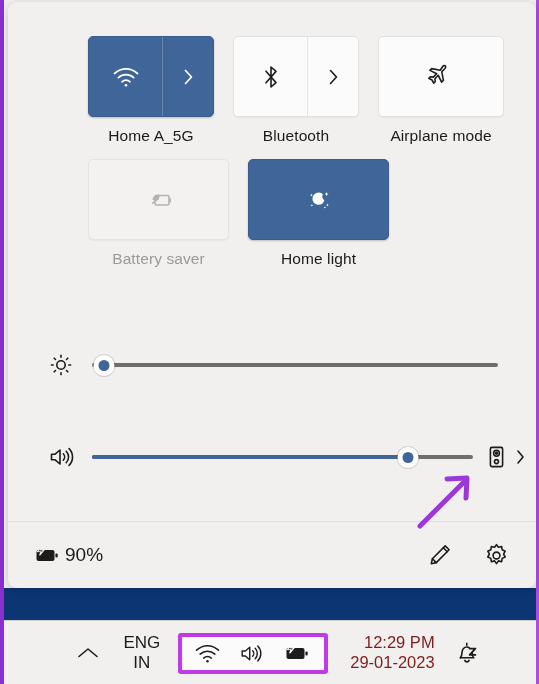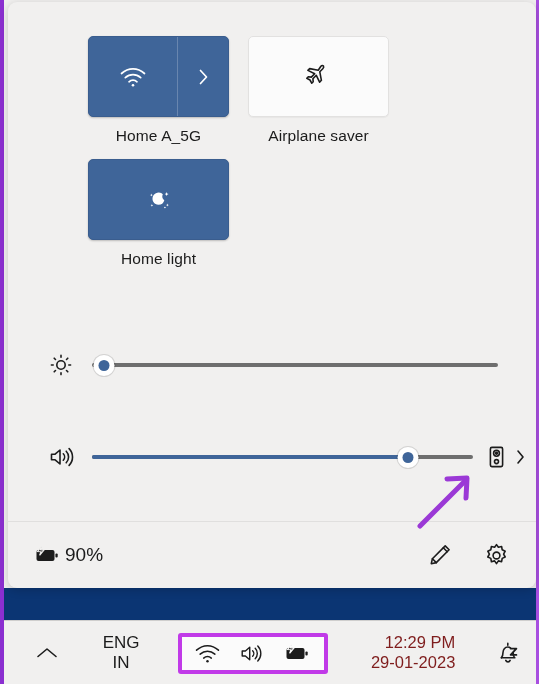--- a/index.html
+++ b/index.html
@@ -81,21 +81,21 @@
   .battery-group{display:flex;align-items:center;gap:3px;margin-left:24px;}
   .battery-pct{font-size:19px;color:#1b1b1b;}
   .footer-actions{margin-left:auto;display:flex;align-items:center;gap:30px;margin-right:26px;}
 
   
   .annot-arrow{position:absolute;left:410px;top:470px;width:70px;height:62px;pointer-events:none;}
 
   
   .taskbar{
     position:absolute;left:0;right:0;top:620px;height:64px;
-    background:#f1f0ef;display:flex;align-items:center;justify-content:space-between;
+    background:#f1f0ef;display:flex;align-items:center;justify-content:center;
     border-top:1px solid #cfcecd;
     padding-left:30px;
   }
   .tb-chev{margin-right:22px;display:flex;align-items:center;}
   .tb-lang{
     font-size:17px;color:#1b1b1b;line-height:1.16;text-align:center;margin-right:18px;
   }
   .tray-highlight{
     border:4px solid #c13ae8;background:#fbfbfb;border-radius:3px;
     padding:5px 12px;display:flex;align-items:center;gap:17px;margin-right:22px;
@@ -135,37 +135,73 @@
               <span>
                 <svg width="13" height="20" viewBox="0 0 13 20">
                     <path class="ico-white" d="M3.5 3.5L9.5 10l-6 6.5"></path>
                   </svg>
               </span>
             </div>
           </div>
           <div class="tile-label">Home A_5G</div>
         </div>
 
+        <div class="tile-cell">
+          <div class="tile">
+            <div class="main">
+              <span>
+                <svg width="20" height="28" viewBox="0 0 20 28">
+                    <path class="ico-dark" d="M5 8.2L15 19.6 10 24V4l5 4.4L5 19.8"></path>
+                  </svg>
+              </span>
+            </div>
+            <div class="chev">
+              <span>
+                <svg width="13" height="20" viewBox="0 0 13 20">
+                    <path class="ico-dark" d="M3.5 3.5L9.5 10l-6 6.5"></path>
+                  </svg>
+              </span>
+            </div>
+          </div>
+          <div class="tile-label">Bluetooth</div>
+        </div>
 
         <div class="tile-cell">
           <div class="tile">
             <div class="main">
               <span>
                 <svg width="30" height="28" viewBox="0 0 30 28">
                     <path class="ico-dark" d="M16.9 3.2c.9-.9 2.2-.9 2.6 0 .4.8.1 1.8-.7 2.6l-3 3 1.6 8.5-1.8 1.8-3.3-6.8-3.4 3.4.3 3-1.5 1.5-1.7-3.2-3.2-1.7 1.5-1.5 3 .3 3.4-3.4L3.9 7.4l1.8-1.8 8.5 1.6z"></path>
                   </svg>
               </span>
             </div>
           </div>
-          <div class="tile-label">Airplane saver</div>
+          <div class="tile-label">Airplane mode</div>
         </div>
       </div>
 
       <div class="tile-row">
 
+        <div class="tile-cell">
+          <div class="tile disabled">
+            <div class="main">
+              <span>
+                <svg width="30" height="20" viewBox="0 0 30 20">
+                    <g class="ico-gray">
+                  <rect x="11" y="5.5" width="14" height="9.5" rx="1.6"></rect>
+                  <path d="M26.2 8.7v3.1"></path>
+                  <path d="M14.5 4.4c-3.6.4-5.6 2.2-6.2 5.2 3.4 1.4 6 .3 7.1-2.3.5-1.2.1-2.4-.9-2.9z" fill="#b3b2b1" stroke="none"></path>
+                  <path d="M8.6 13.2c1.8-1.9 3.6-3.3 5.6-4.2"></path>
+                </g>
+                  </svg>
+              </span>
+            </div>
+          </div>
+          <div class="tile-label dim">Battery saver</div>
+        </div>
 
         <div class="tile-cell">
           <div class="tile on">
             <div class="main">
               <span>
                 <svg width="30" height="28" viewBox="0 0 30 28">
                   <path d="M18.8 8.3a6.1 6.1 0 1 0-4.4 10.5 6.1 6.1 0 0 0 5.9-4.6 4.9 4.9 0 0 1-1.5-5.9z" fill="#ffffff"></path>
                   <g fill="#ffffff">
                     <path d="M22.6 6.1l.55 1.45 1.45.55-1.45.55-.55 1.45-.55-1.45L20.6 8.1l1.45-.55z"></path>
                     <path d="M7.4 7.6l.42 1.1 1.1.42-1.1.42L7.4 10.6 7 9.54 5.9 9.12l1.1-.42z"></path>

